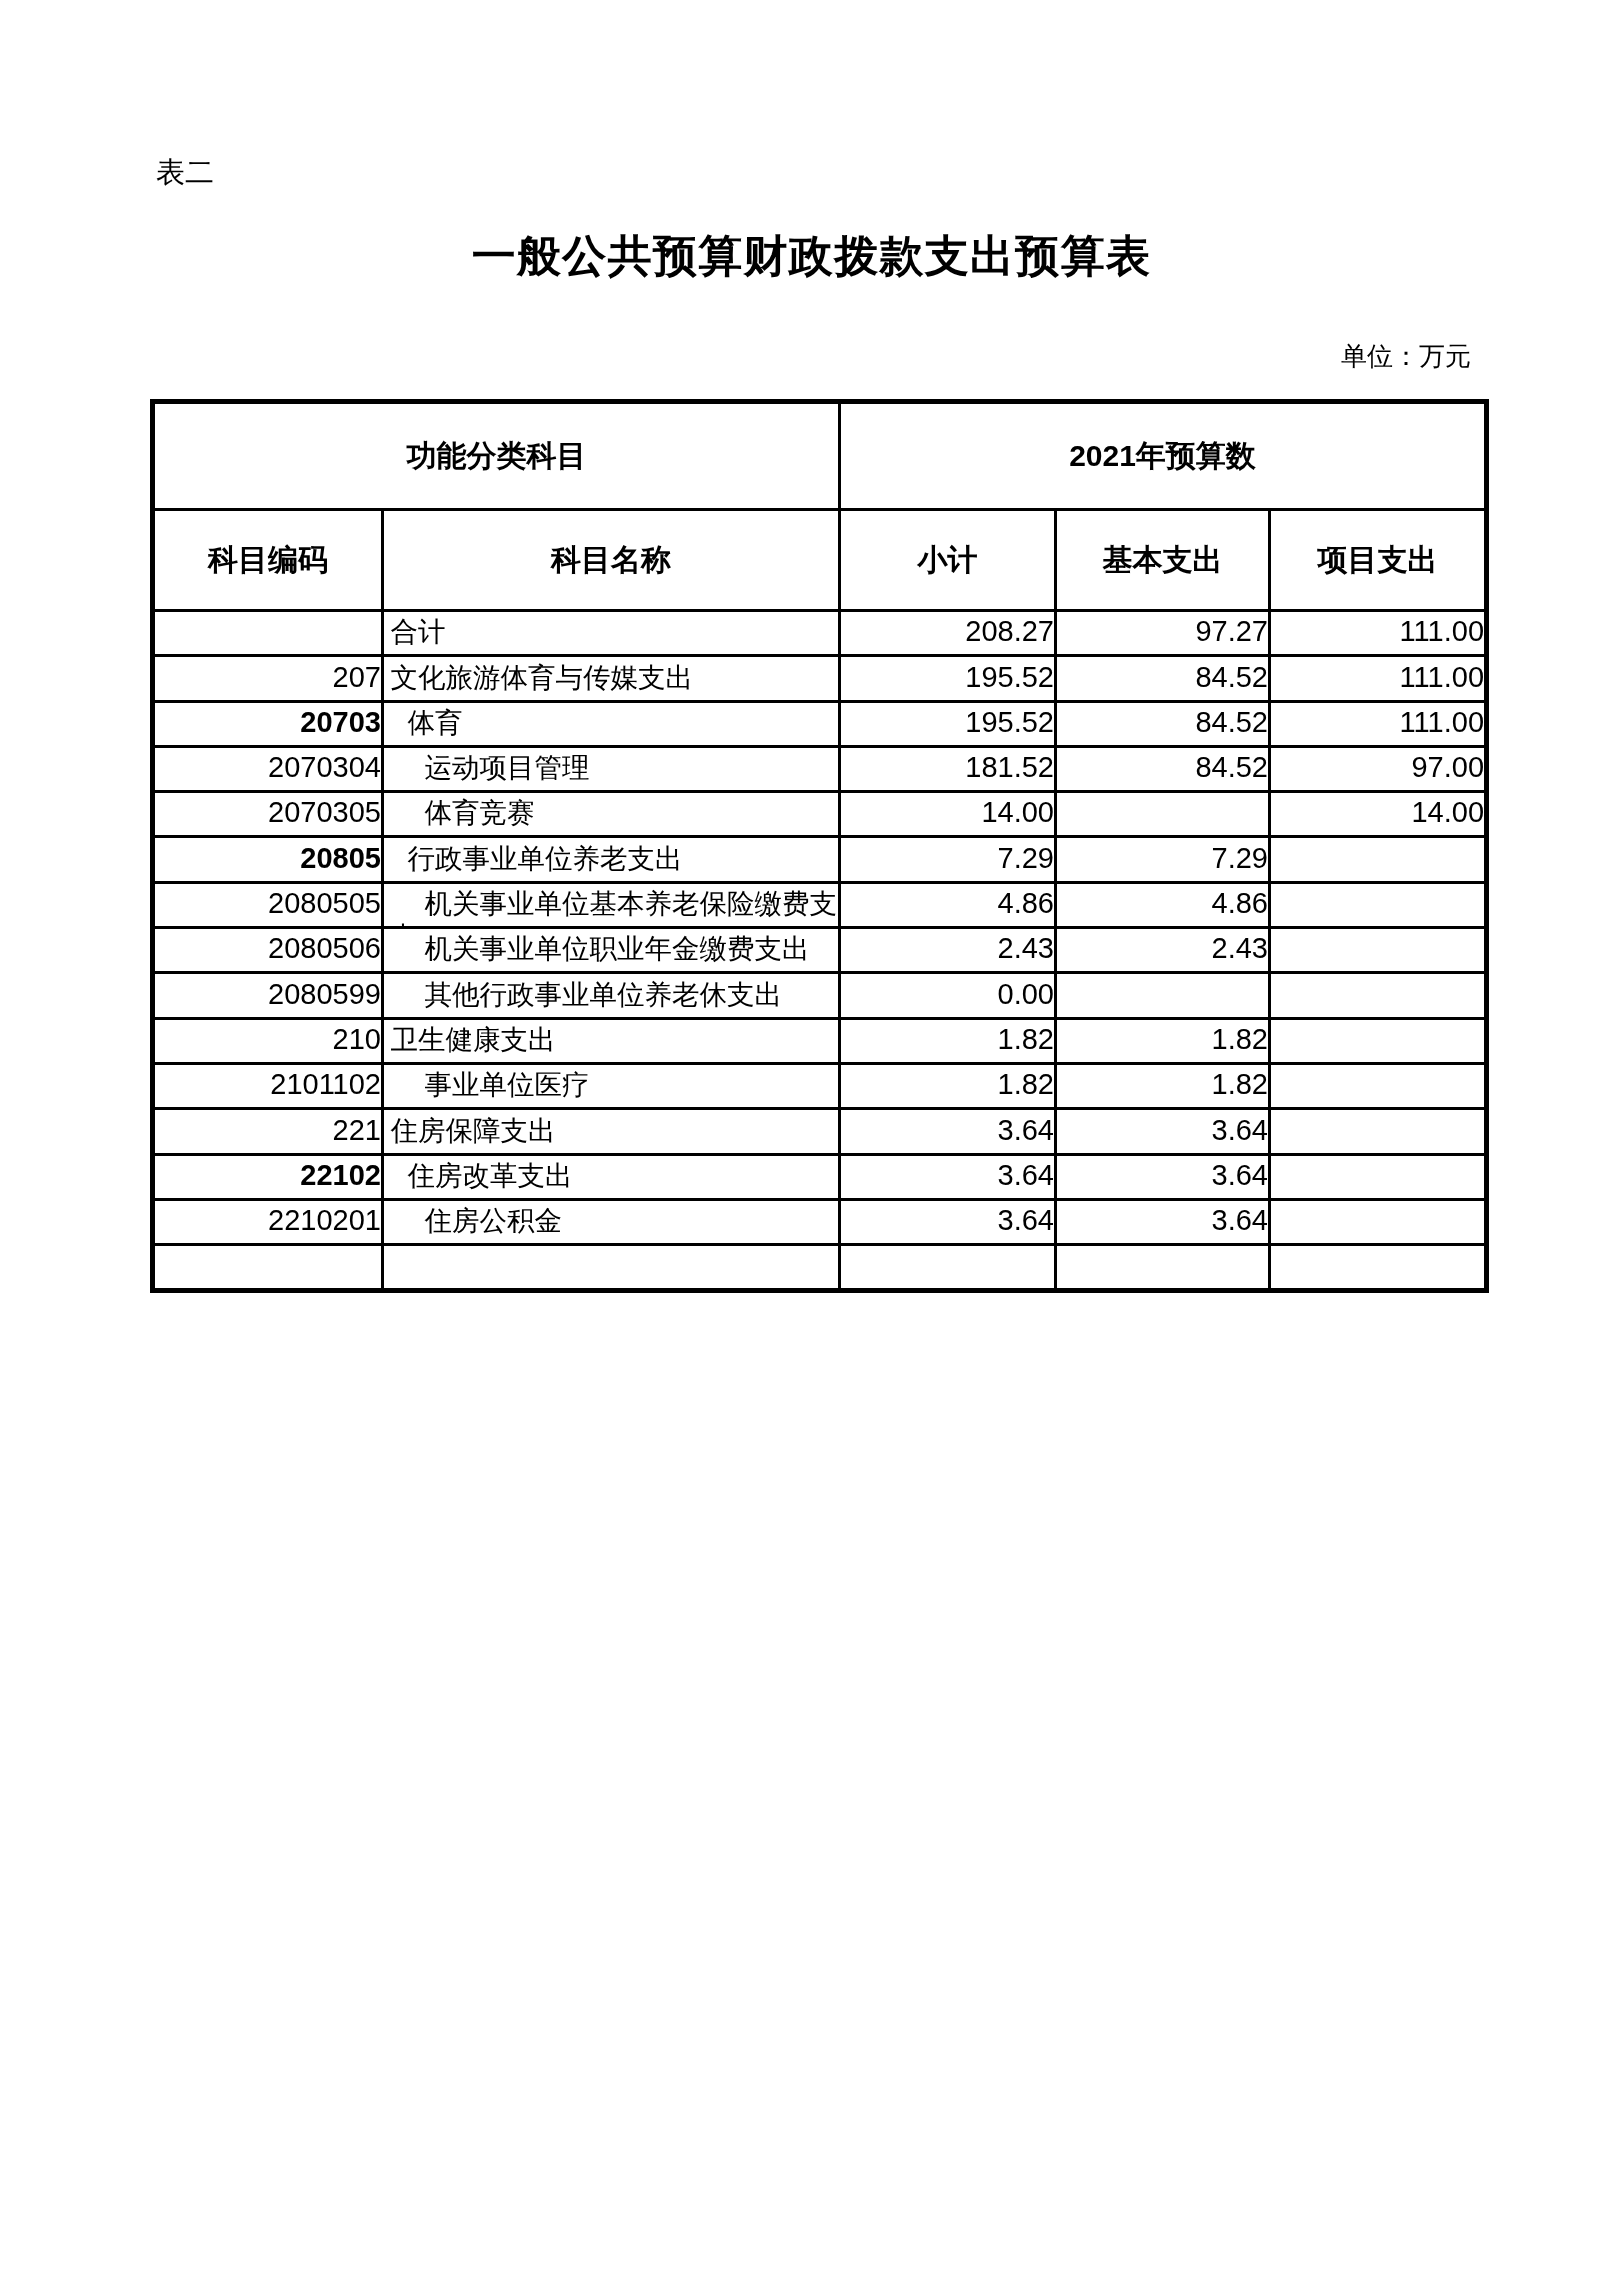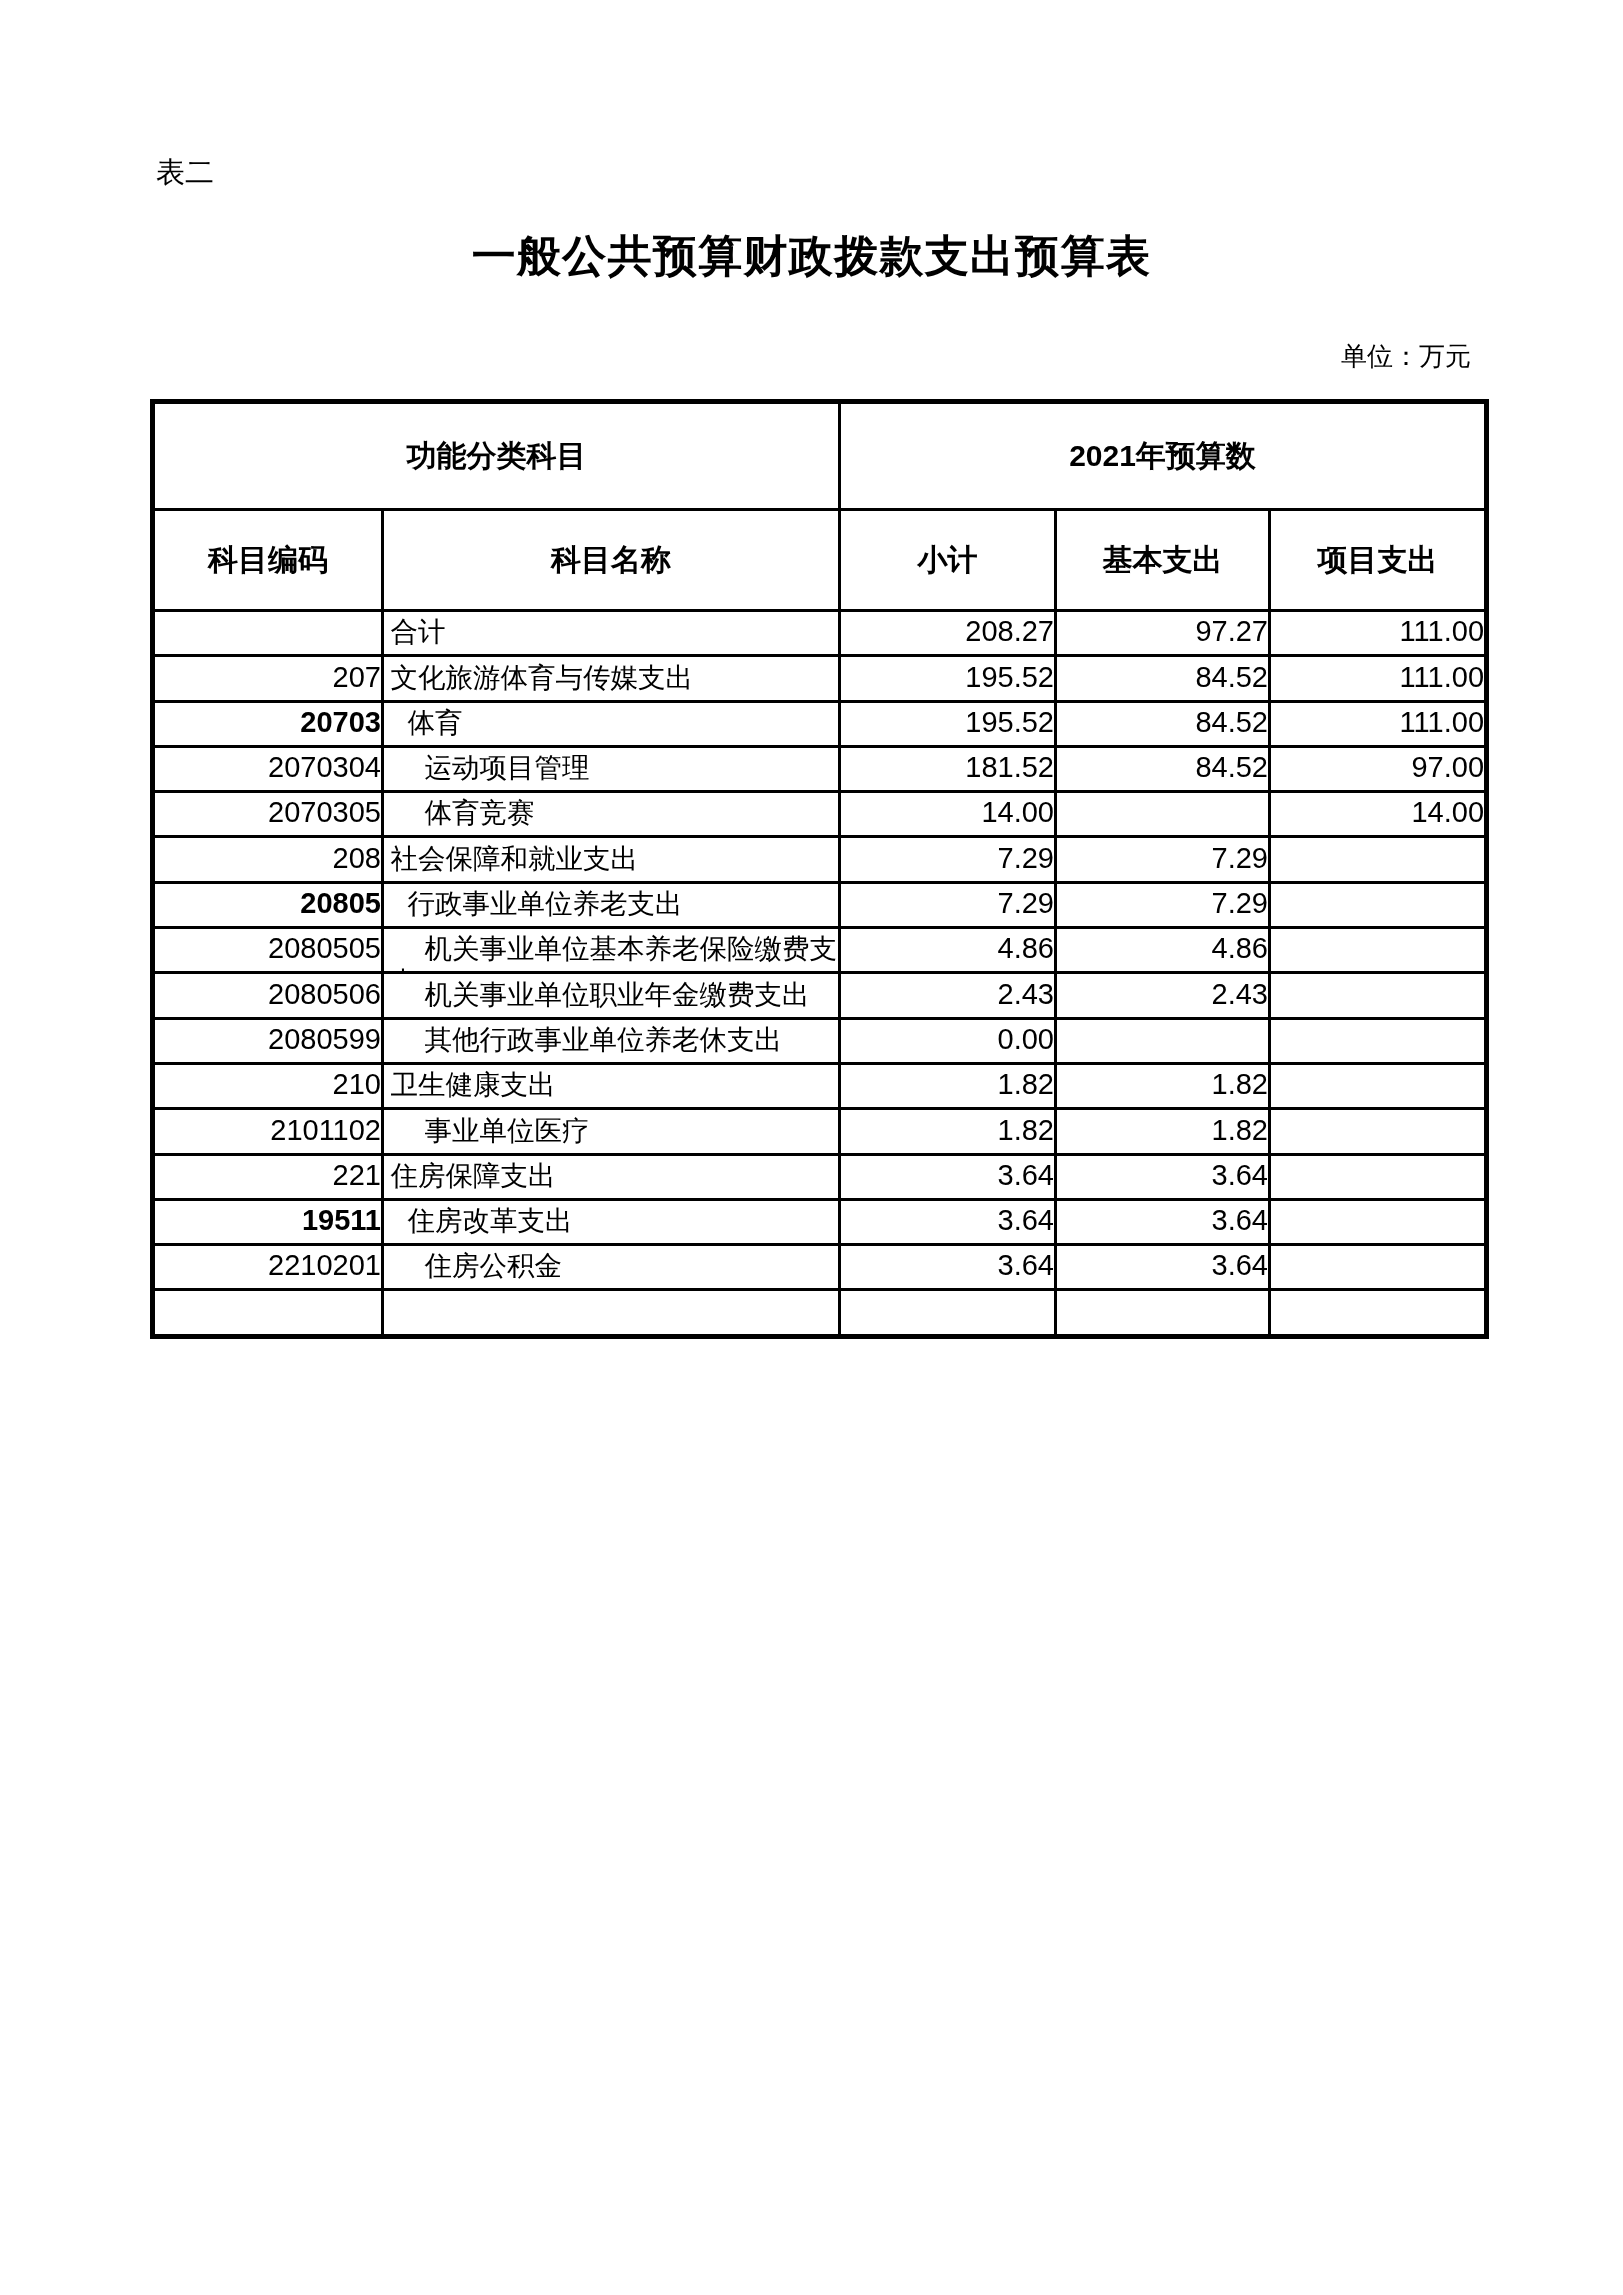--- a/index.html
+++ b/index.html
@@ -177,38 +177,29 @@
       <tr class="data-row">
         <td class="cell-code lv3c">2070305</td>
         <td class="cell-name">
           <div class="nm lv3n">体育竞赛</div>
         </td>
         <td class="cell-num">14.00</td>
         <td class="cell-num"></td>
         <td class="cell-num">14.00</td>
       </tr>
       <tr class="data-row">
-        <td class="cell-code ">208</td>
-        <td class="cell-name">
-          <div class="nm ">社会保障和就业支出</div>
+        <td class="cell-code lv2c">20805</td>
+        <td class="cell-name">
+          <div class="nm lv2n">行政事业单位养老支出</div>
         </td>
         <td class="cell-num">7.29</td>
         <td class="cell-num">7.29</td>
         <td class="cell-num"></td>
       </tr>
       <tr class="data-row">
-        <td class="cell-code lv2c">20805</td>
-        <td class="cell-name">
-          <div class="nm lv2n">行政事业单位养老支出</div>
-        </td>
-        <td class="cell-num">7.29</td>
-        <td class="cell-num">7.29</td>
-        <td class="cell-num"></td>
-      </tr>
-      <tr class="data-row">
         <td class="cell-code lv3c">2080505</td>
         <td class="cell-name">
           <div class="nm lv3n">机关事业单位基本养老保险缴费支出</div>
         </td>
         <td class="cell-num">4.86</td>
         <td class="cell-num">4.86</td>
         <td class="cell-num"></td>
       </tr>
       <tr class="data-row">
         <td class="cell-code lv3c">2080506</td>
@@ -249,21 +240,21 @@
       <tr class="data-row">
         <td class="cell-code ">221</td>
         <td class="cell-name">
           <div class="nm ">住房保障支出</div>
         </td>
         <td class="cell-num">3.64</td>
         <td class="cell-num">3.64</td>
         <td class="cell-num"></td>
       </tr>
       <tr class="data-row">
-        <td class="cell-code lv2c">19511</td>
+        <td class="cell-code lv2c">22102</td>
         <td class="cell-name">
           <div class="nm lv2n">住房改革支出</div>
         </td>
         <td class="cell-num">3.64</td>
         <td class="cell-num">3.64</td>
         <td class="cell-num"></td>
       </tr>
       <tr class="data-row">
         <td class="cell-code lv3c">2210201</td>
         <td class="cell-name">

